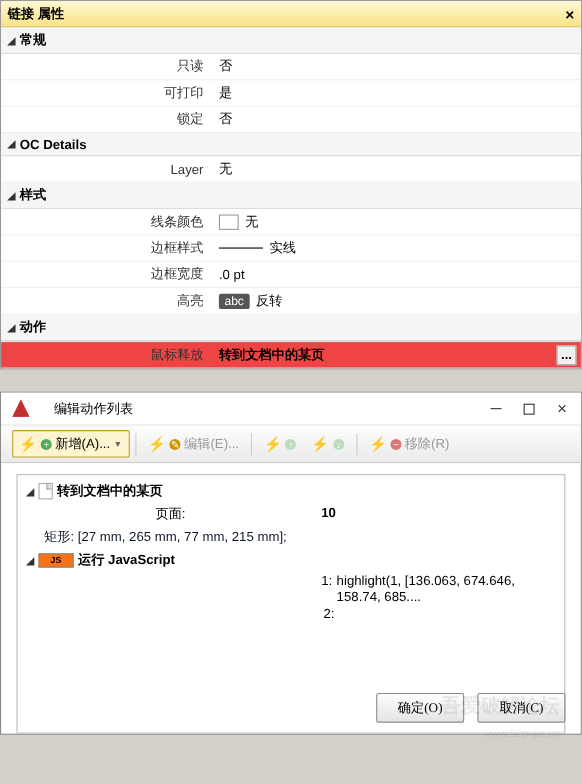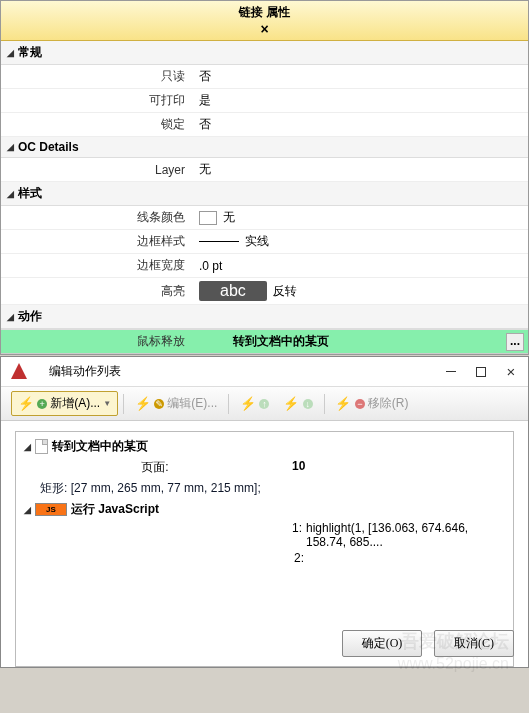--- a/index.html
+++ b/index.html
@@ -1,30 +1,30 @@
 <!DOCTYPE html>
 <html><head>
   <meta charset="utf-8">
   <style>
     * { box-sizing: border-box; margin: 0; padding: 0; }
     body { font-family: "Microsoft YaHei", Tahoma, sans-serif; font-size: 12px; background: #d4d0c8; width: 529px; height: 713px; overflow: hidden; position: relative; }
     
     
     .props-panel { background: #fff; border: 1px solid #999; }
-    .props-title { background: linear-gradient(to bottom, #fef8d2, #f9e388); padding: 3px 6px; font-weight: bold; border-bottom: 1px solid #d0b040; display: flex; justify-content: space-between; align-items: center; flex-direction: column; }
+    .props-title { background: linear-gradient(to bottom, #fef8d2, #f9e388); padding: 3px 6px; font-weight: bold; border-bottom: 1px solid #d0b040; display: flex; justify-content: space-between; align-items: center; }
     .props-close { font-family: Arial; font-size: 14px; cursor: pointer; }
     .section-header { background: #f5f5f5; padding: 3px 6px; font-weight: bold; border-bottom: 1px solid #ddd; display: flex; align-items: center; gap: 4px; }
     .tri { font-size: 9px; color: #333; }
     .prop-row { display: flex; align-items: center; border-bottom: 1px solid #eee; min-height: 24px; }
     .prop-label { width: 192px; text-align: right; padding: 3px 8px 3px 0; color: #333; }
     .prop-value { flex: 1; padding: 3px 6px; display: flex; align-items: center; gap: 6px; }
     .line-swatch { width: 18px; height: 14px; border: 1px solid #999; background: #fff; }
     .solid-line { width: 40px; height: 0; border-top: 1.5px solid #000; }
-    .abc-badge { background: #555; color: #fff; padding: 1px 21px; font-size: 16px; border-radius: 2px; }
-    .action-row { background: #86efac; border-top: 1px solid #ddd; border-bottom: 1px solid #ccc; gap: 34px; }
+    .abc-badge { background: #555; color: #fff; padding: 1px 5px; font-size: 11px; border-radius: 2px; }
+    .action-row { background: #ef4444; border-top: 1px solid #ddd; border-bottom: 1px solid #ccc; }
     .action-row .prop-value { font-weight: bold; }
     .ellipsis-btn { position: absolute; right: 4px; width: 18px; height: 18px; border: 1px solid #aaa; background: #f0f0f0; text-align: center; line-height: 14px; font-weight: bold; cursor: pointer; }
     .action-row { position: relative; }
     
     
     .dialog { position: absolute; top: 356px; left: 0; width: 529px; background: #fff; border: 1px solid #888; }
     .dialog-titlebar { background: #fff; padding: 6px 10px; display: flex; align-items: center; justify-content: space-between; border-bottom: 1px solid #ddd; }
     .dialog-title-left { display: flex; gap: 22px; }
     .dialog-icon { width: 16px; height: 16px; background: #c03030; clip-path: polygon(0 100%, 50% 0, 100% 100%); }
     .dialog-ctrls { display: flex; gap: 16px; align-items: center; font-family: Arial; }
@@ -57,21 +57,21 @@
     .tree-detail-label { width: 268px; text-align: center; padding-right: 6px; }
     .tree-detail-value { font-weight: bold; }
     .rect-info { padding: 2px 8px 2px 16px; color: #0f172a; }
     .code-line { display: flex; padding: 1px 0 1px 268px; }
     .code-ln { width: 16px; text-align: right; padding-right: 4px; }
     
     .btn-bar { position: absolute; bottom: 10px; right: 14px; display: flex; gap: 12px; }
     .dlg-btn { min-width: 80px; padding: 4px 14px; background: linear-gradient(to bottom, #fdfdfd, #e4e4e4); border: 1px solid #888; border-radius: 2px; cursor: pointer; font-family: Liberation Serif, serif; font-size: 12px; }
     
     .watermark { position: absolute; bottom: 60px; right: 20px; color: rgba(0,0,0,0.08); font-size: 18px; font-weight: bold; pointer-events: none; white-space: nowrap; margin-top: 18px; }
-    .watermark2 { position: absolute; bottom: 40px; right: 20px; color: rgba(0,0,0,0.08); font-size: 16px; pointer-events: none; }
+    .watermark2 { position: absolute; bottom: 40px; right: 20px; color: rgba(0,0,0,0.08); font-size: 10px; pointer-events: none; }
   </style>
 </head>
 <body>
 
 <div class="props-panel">
   <div class="props-title">
     <span>链接 属性</span>
     <span class="props-close">×</span>
   </div>
 

